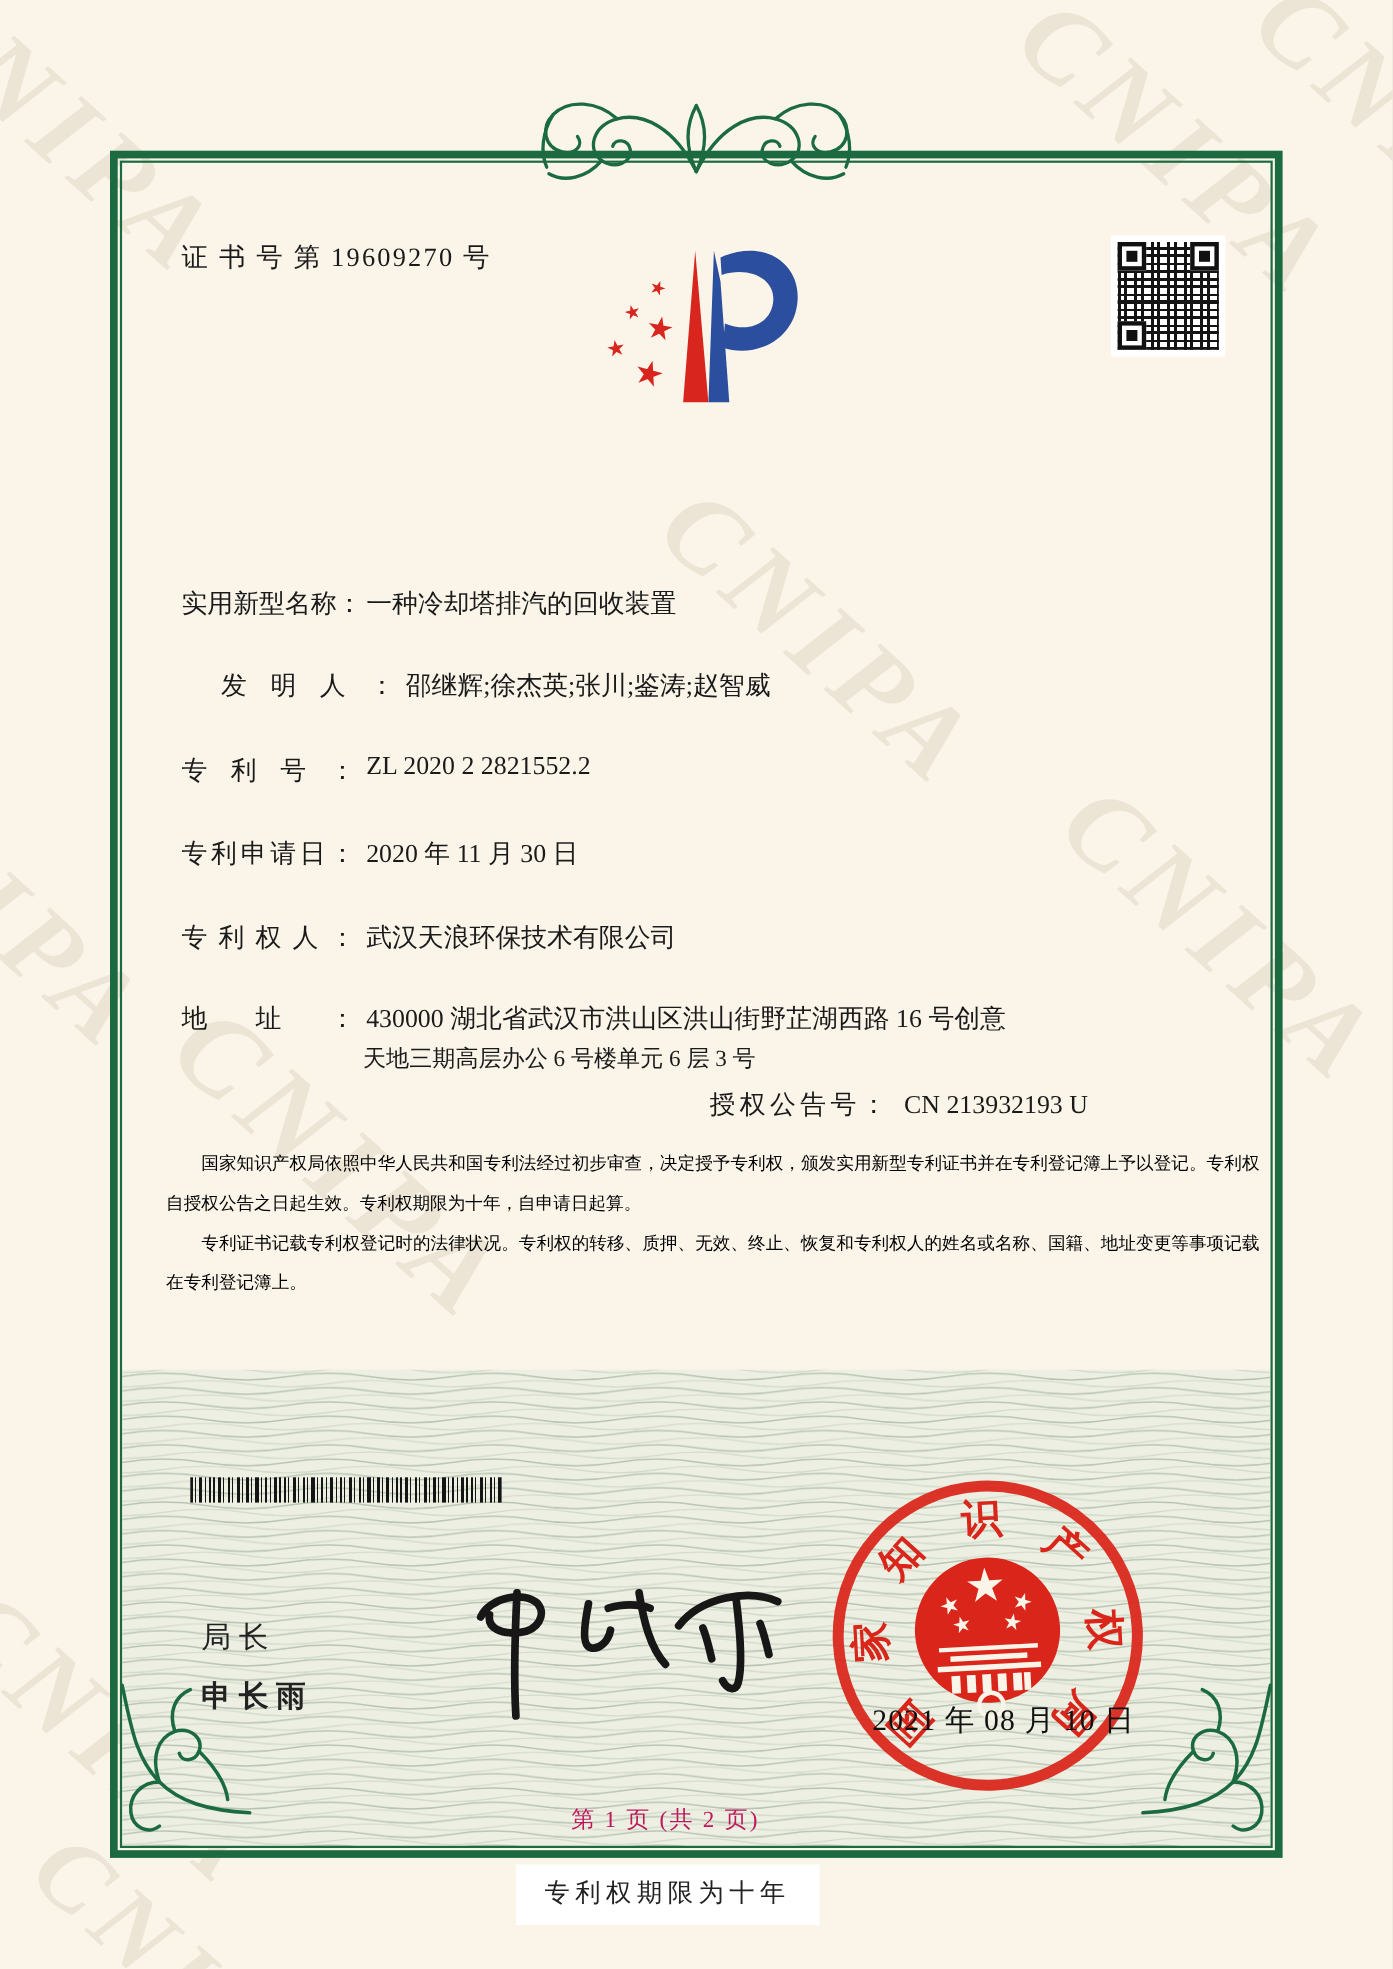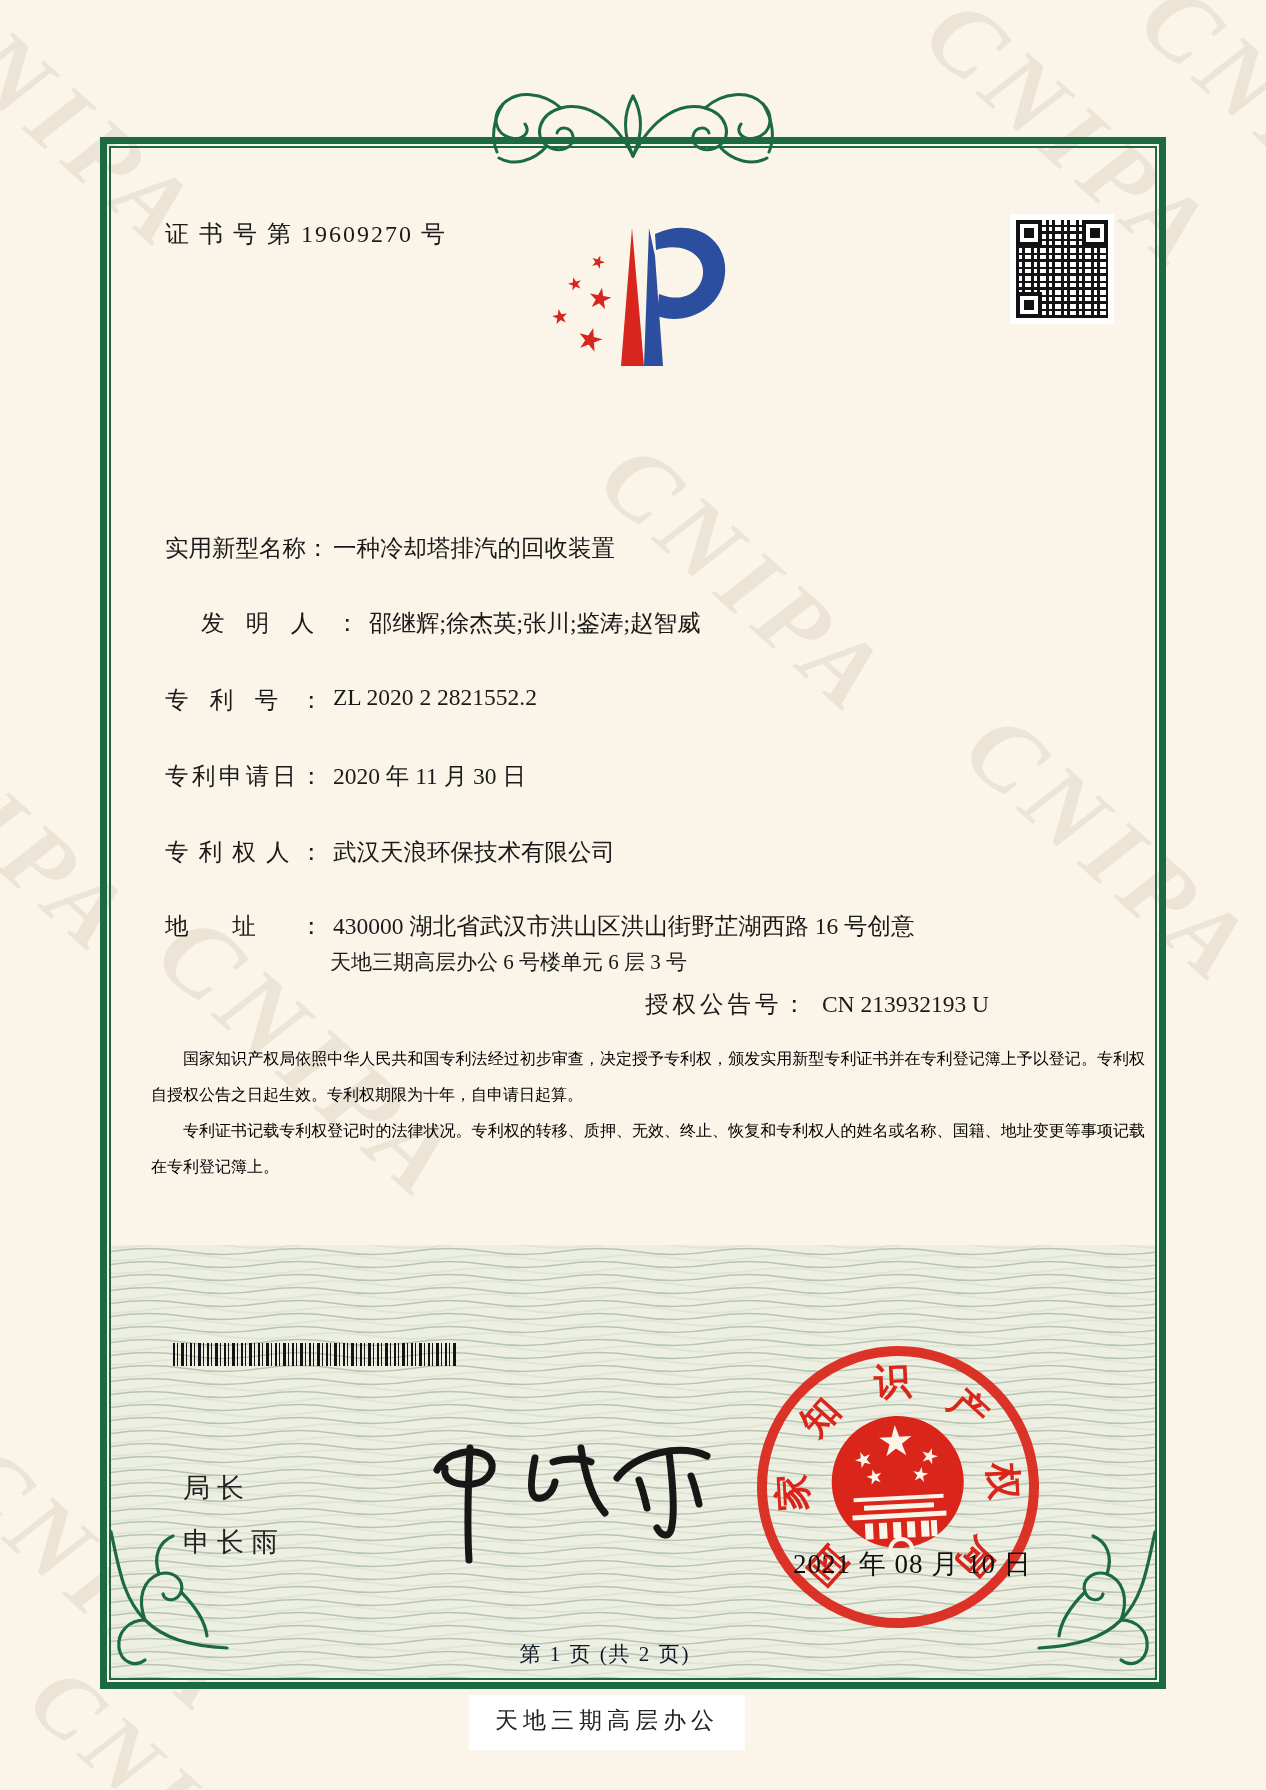--- a/index.html
+++ b/index.html
@@ -86,37 +86,37 @@
       #141414 4px 5px, transparent 5px 8px,
       #141414 8px 11px, transparent 11px 13px,
       #141414 13px 14px, transparent 14px 17px);
   }
   .officer-role, .officer-name {
     position:absolute; left:183px;
     font-family:"Liberation Sans", sans-serif;
     font-size:27px; letter-spacing:7px; color:#222; font-weight:500;
   }
   .officer-role { top:1470px; }
-  .officer-name { top:1524px; }
+  .officer-name { top:1524px;font-weight:bold; }
   .signature { position:absolute; left:385px; top:1418px; width:345px; height:155px; }
   
   .seal { position:absolute; left:757px; top:1346px; width:282px; height:282px; transform:rotate(-3deg); }
   .seal-ring { position:absolute; inset:0; border:10px solid rgba(218,37,26,0.93); border-radius:50%; }
   .seal-char {
     position:absolute; left:50%; top:50%; width:44px; height:44px; margin:-22px 0 0 -22px;
     text-align:center; line-height:44px;
     font-size:37px; font-weight:700; color:#da251a;
     transform: rotate(var(--a)) translateY(-105px);
   }
   .seal-emblem { position:absolute; left:66px; top:54px; width:150px; height:170px; }
   .seal-date {
     position:absolute; left:793px; top:1546px; font-size:27px; letter-spacing:1px; color:#101010; z-index:5;
   }
   
-  .page-info { position:absolute; left:455px; top:1640px; width:300px; text-align:center; font-size:21px; color:#0f172a; letter-spacing:2px; }
+  .page-info { position:absolute; left:455px; top:1640px; width:300px; text-align:center; font-size:21px; color:#be185d; letter-spacing:2px; }
   .note {
     position:absolute; left:607px; top:1695px; transform:translateX(-50%);
     background:#ffffff; padding:10px 26px 14px; font-size:23px; letter-spacing:5px; color:#222; white-space:nowrap;
   }
 </style>
 </head>
 <body>
 
 <div class="page">
 
@@ -293,15 +293,15 @@
           <rect x="82" y="122" width="8" height="16"></rect>
         <rect x="96" y="122" width="8" height="16"></rect>
           <rect x="106" y="122" width="6" height="16"></rect>
       </g>
       <circle cx="75" cy="150" r="11" fill="none" stroke="#fbf5e9" stroke-width="4"></circle>
     </svg>
   </div>
   <div class="seal-date">2021 年 08 月 10 日</div>
 
   <div class="page-info">第 1 页 (共 2 页)</div>
-  <div class="note">天地三期高层办公</div>
+  <div class="note">专利权期限为十年</div>
 
 </div>
 
 </body></html>

